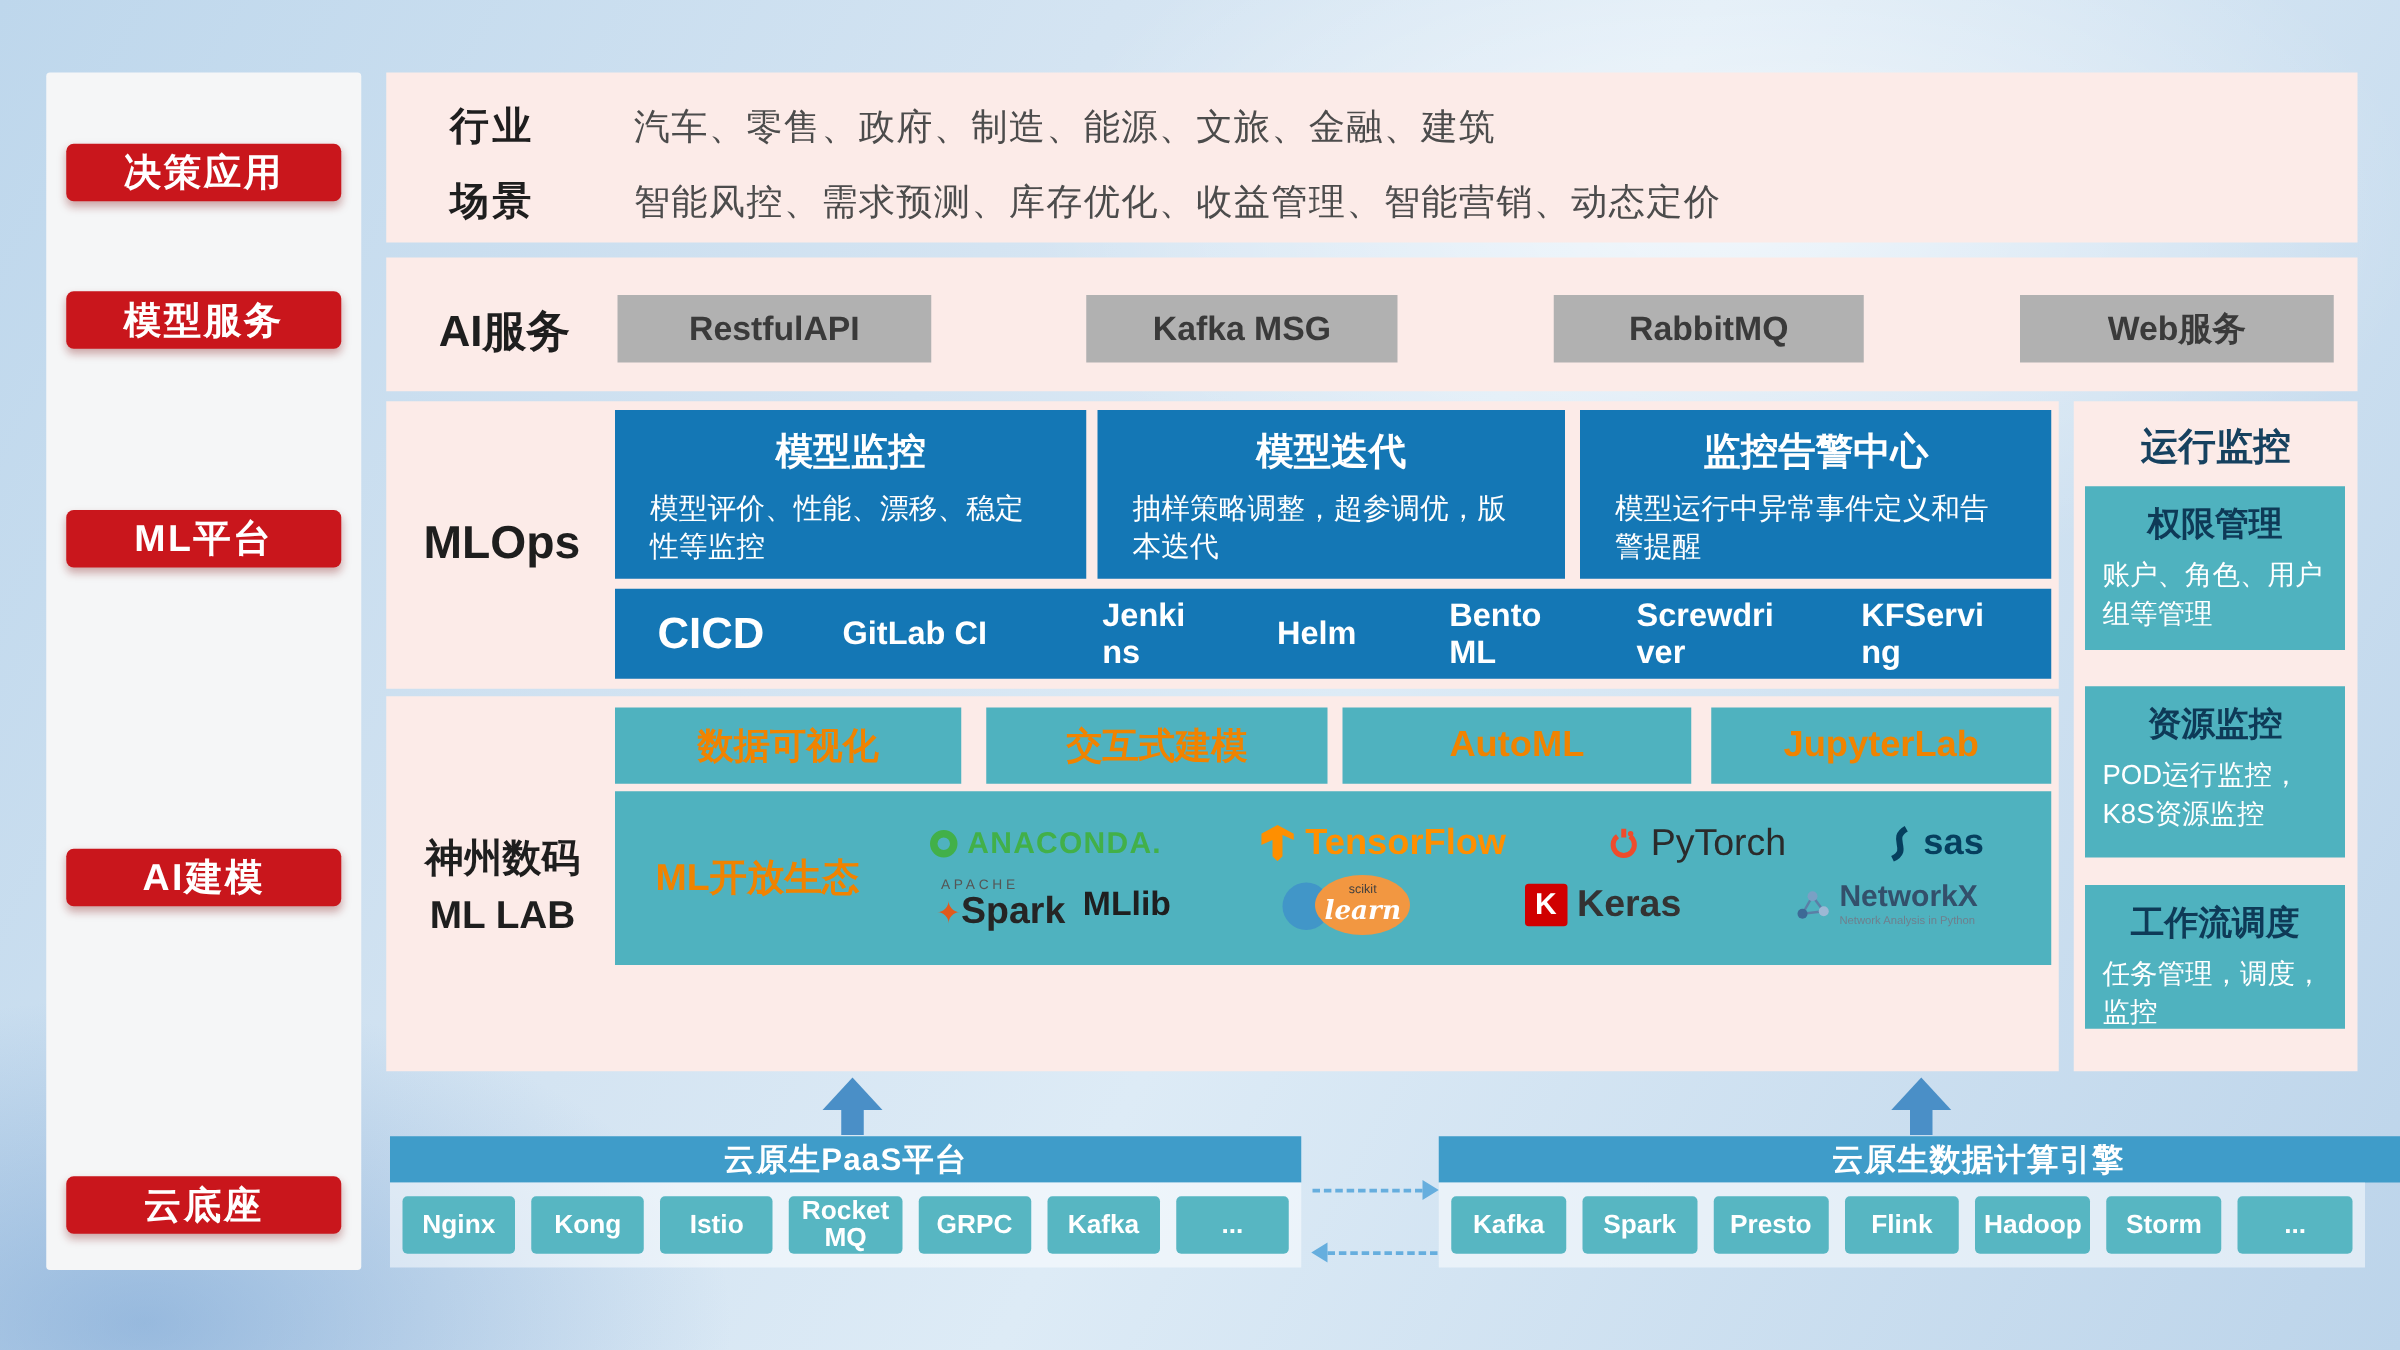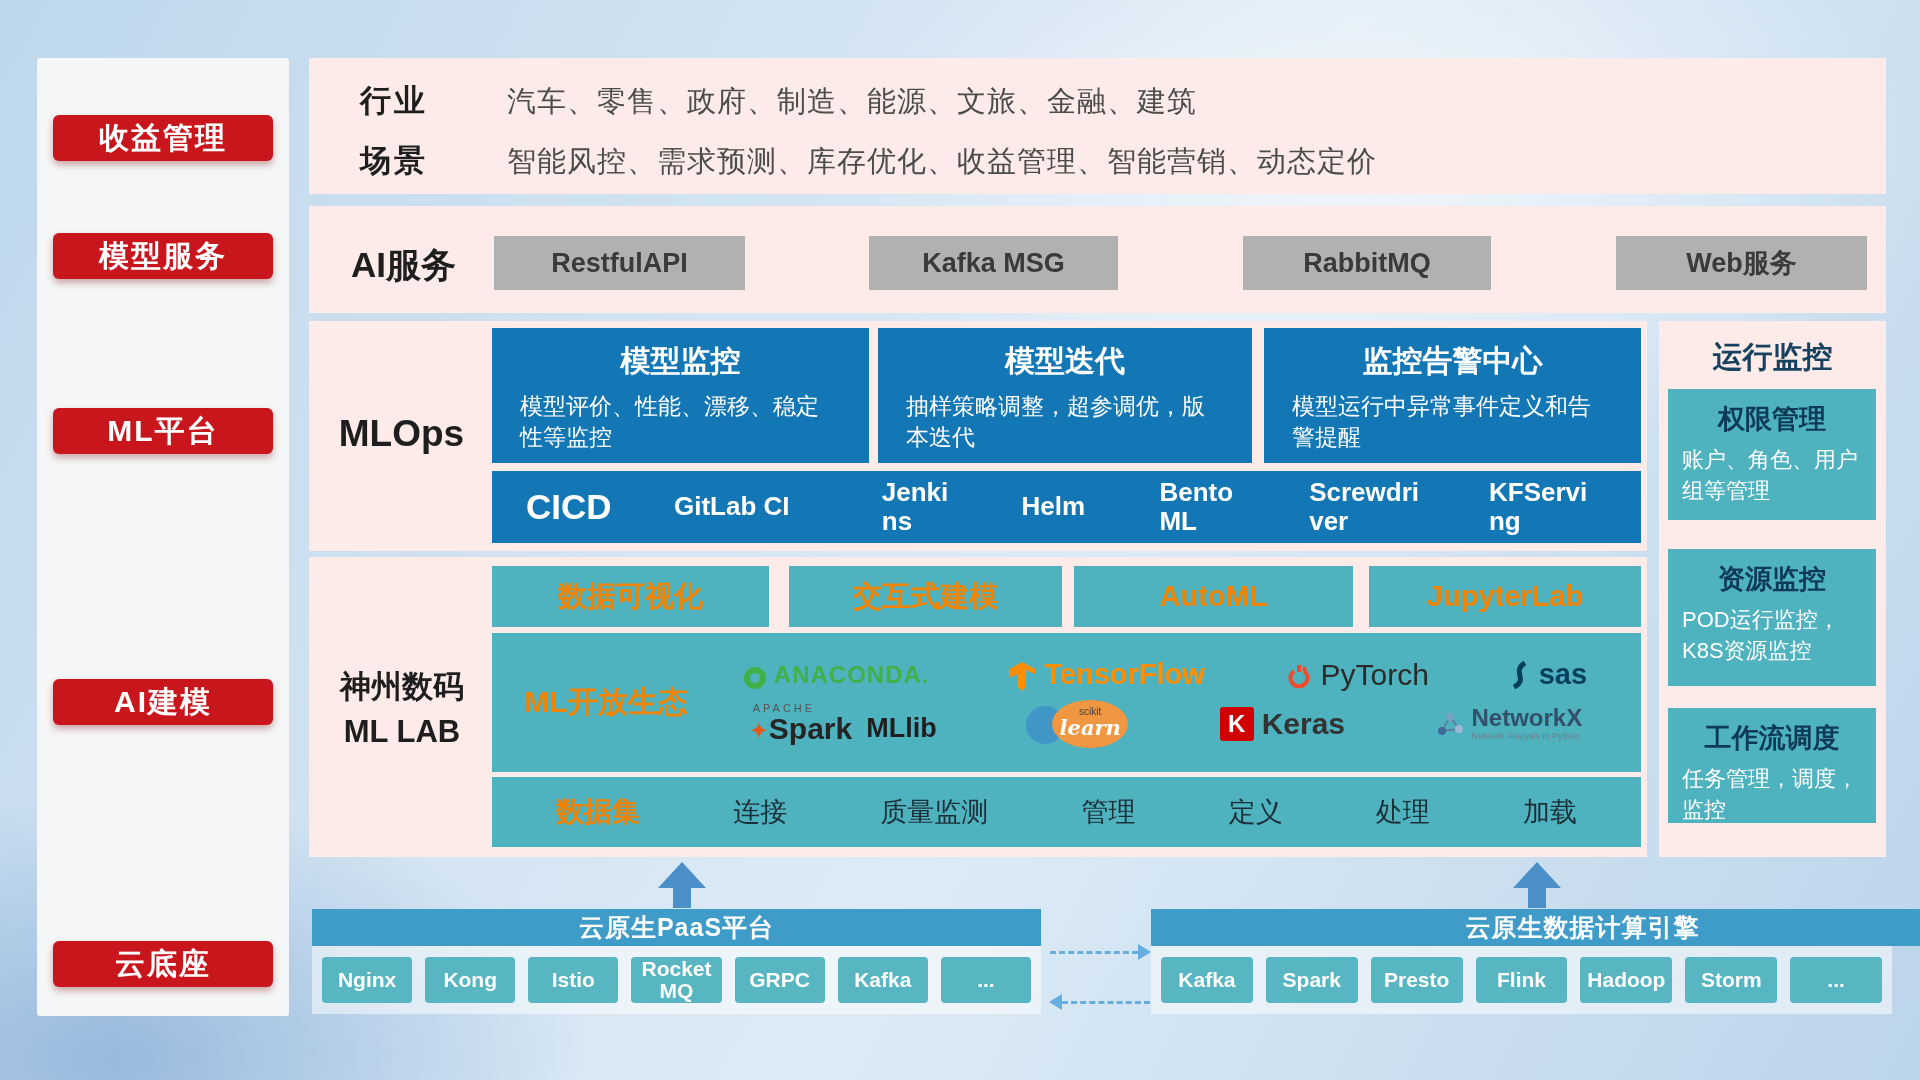--- a/index.html
+++ b/index.html
@@ -41,21 +41,21 @@
 
   .teal-btn { position:absolute; top:9px; height:61px; background:#4fb2bf; color:#f08300;
     font-weight:bold; font-size:29px; display:flex; align-items:center; justify-content:center; }
 
   .eco { position:absolute; left:183px; top:76px; width:1149px; height:139px;
     background:#4fb2bf; display:flex; align-items:center; }
   .eco-label { width:196px; text-align:center; color:#f08300; font-weight:bold; font-size:30px;margin-left:16px; }
   .logo-rows { flex:1; display:flex; flex-direction:column; justify-content:center; gap:8px; padding-right:14px; }
   .logo-row { display:flex; align-items:center; justify-content:space-around; }
 
-  .lg { display:flex; align-items:flex-end; gap:8px; }
+  .lg { display:flex; align-items:center; gap:8px; }
   .ana-ring { width:22px; height:22px; border:6px solid #42b049; border-radius:50%; display:inline-block; }
   .ana-text { color:#42b049; font-weight:bold; font-size:24px; letter-spacing:1px; }
   .tf-text { color:#ff8f00; font-weight:bold; font-size:29px; }
   .pt-text { color:#2b2b2b; font-weight:500; font-size:30px; }
   .sas-text { color:#063f5e; font-weight:bold; font-size:29px; }
   .spark { display:flex; flex-direction:column; align-items:flex-start; line-height:1; }
   .apache { font-size:11px; color:#555; letter-spacing:3px; margin-left:4px; }
   .spark-word { font-size:30px; font-weight:bold; color:#252525; }
   .star { color:#e25a1c; font-size:24px; }
   .mllib { font-size:27px; font-weight:bold; color:#1f1f1f; margin-left:6px; }
@@ -102,21 +102,21 @@
     border-bottom:8px solid transparent; border-left:13px solid #66aede; }
   .dash-head-left { position:absolute; width:0; height:0; border-top:8px solid transparent;
     border-bottom:8px solid transparent; border-right:13px solid #66aede; }
 </style>
 </head>
 <body>
 
 <div class="stage">
 
   <div class="left-rail"></div>
-  <div class="red-btn" style="top:115px">收益管理</div>
+  <div class="red-btn" style="top:115px">决策应用</div>
   <div class="red-btn" style="top:233px">模型服务</div>
   <div class="red-btn" style="top:408px">ML平台</div>
   <div class="red-btn" style="top:679px">AI建模</div>
   <div class="red-btn" style="top:941px">云底座</div>
 
   <div class="panel" style="left:309px;top:58px;width:1577px;height:136px">
     <div class="zh-label" style="left:51px;top:22px;font-size:31px;letter-spacing:3px">行业</div>
     <div class="list-text" style="left:198px;top:24px">汽车、零售、政府、制造、能源、文旅、金融、建筑</div>
     <div class="zh-label" style="left:51px;top:82px;font-size:31px;letter-spacing:3px">场景</div>
     <div class="list-text" style="left:198px;top:84px">智能风控、需求预测、库存优化、收益管理、智能营销、动态定价</div>
@@ -229,29 +229,20 @@
             </svg>
             <span class="nx-text-wrap">
               <span class="nx-text">NetworkX</span>
               <span class="nx-sub">Network Analysis in Python</span>
             </span>
           </span>
         </div>
       </div>
     </div>
 
-    <div class="dataset-bar">
-      <span class="ds-label">数据集</span>
-      <span class="ds-item">连接</span>
-      <span class="ds-item">质量监测</span>
-      <span class="ds-item">管理</span>
-      <span class="ds-item">定义</span>
-      <span class="ds-item">处理</span>
-      <span class="ds-item">加载</span>
-    </div>
   </div>
 
   <div class="panel" style="left:1659px;top:321px;width:227px;height:536px">
     <div class="mon-title">运行监控</div>
     <div class="mon-card" style="top:68px;height:131px">
       <div class="mc-title">权限管理</div>
       <div class="mc-desc">账户、角色、用户组等管理</div>
     </div>
     <div class="mon-card" style="top:228px;height:137px">
       <div class="mc-title">资源监控</div>

